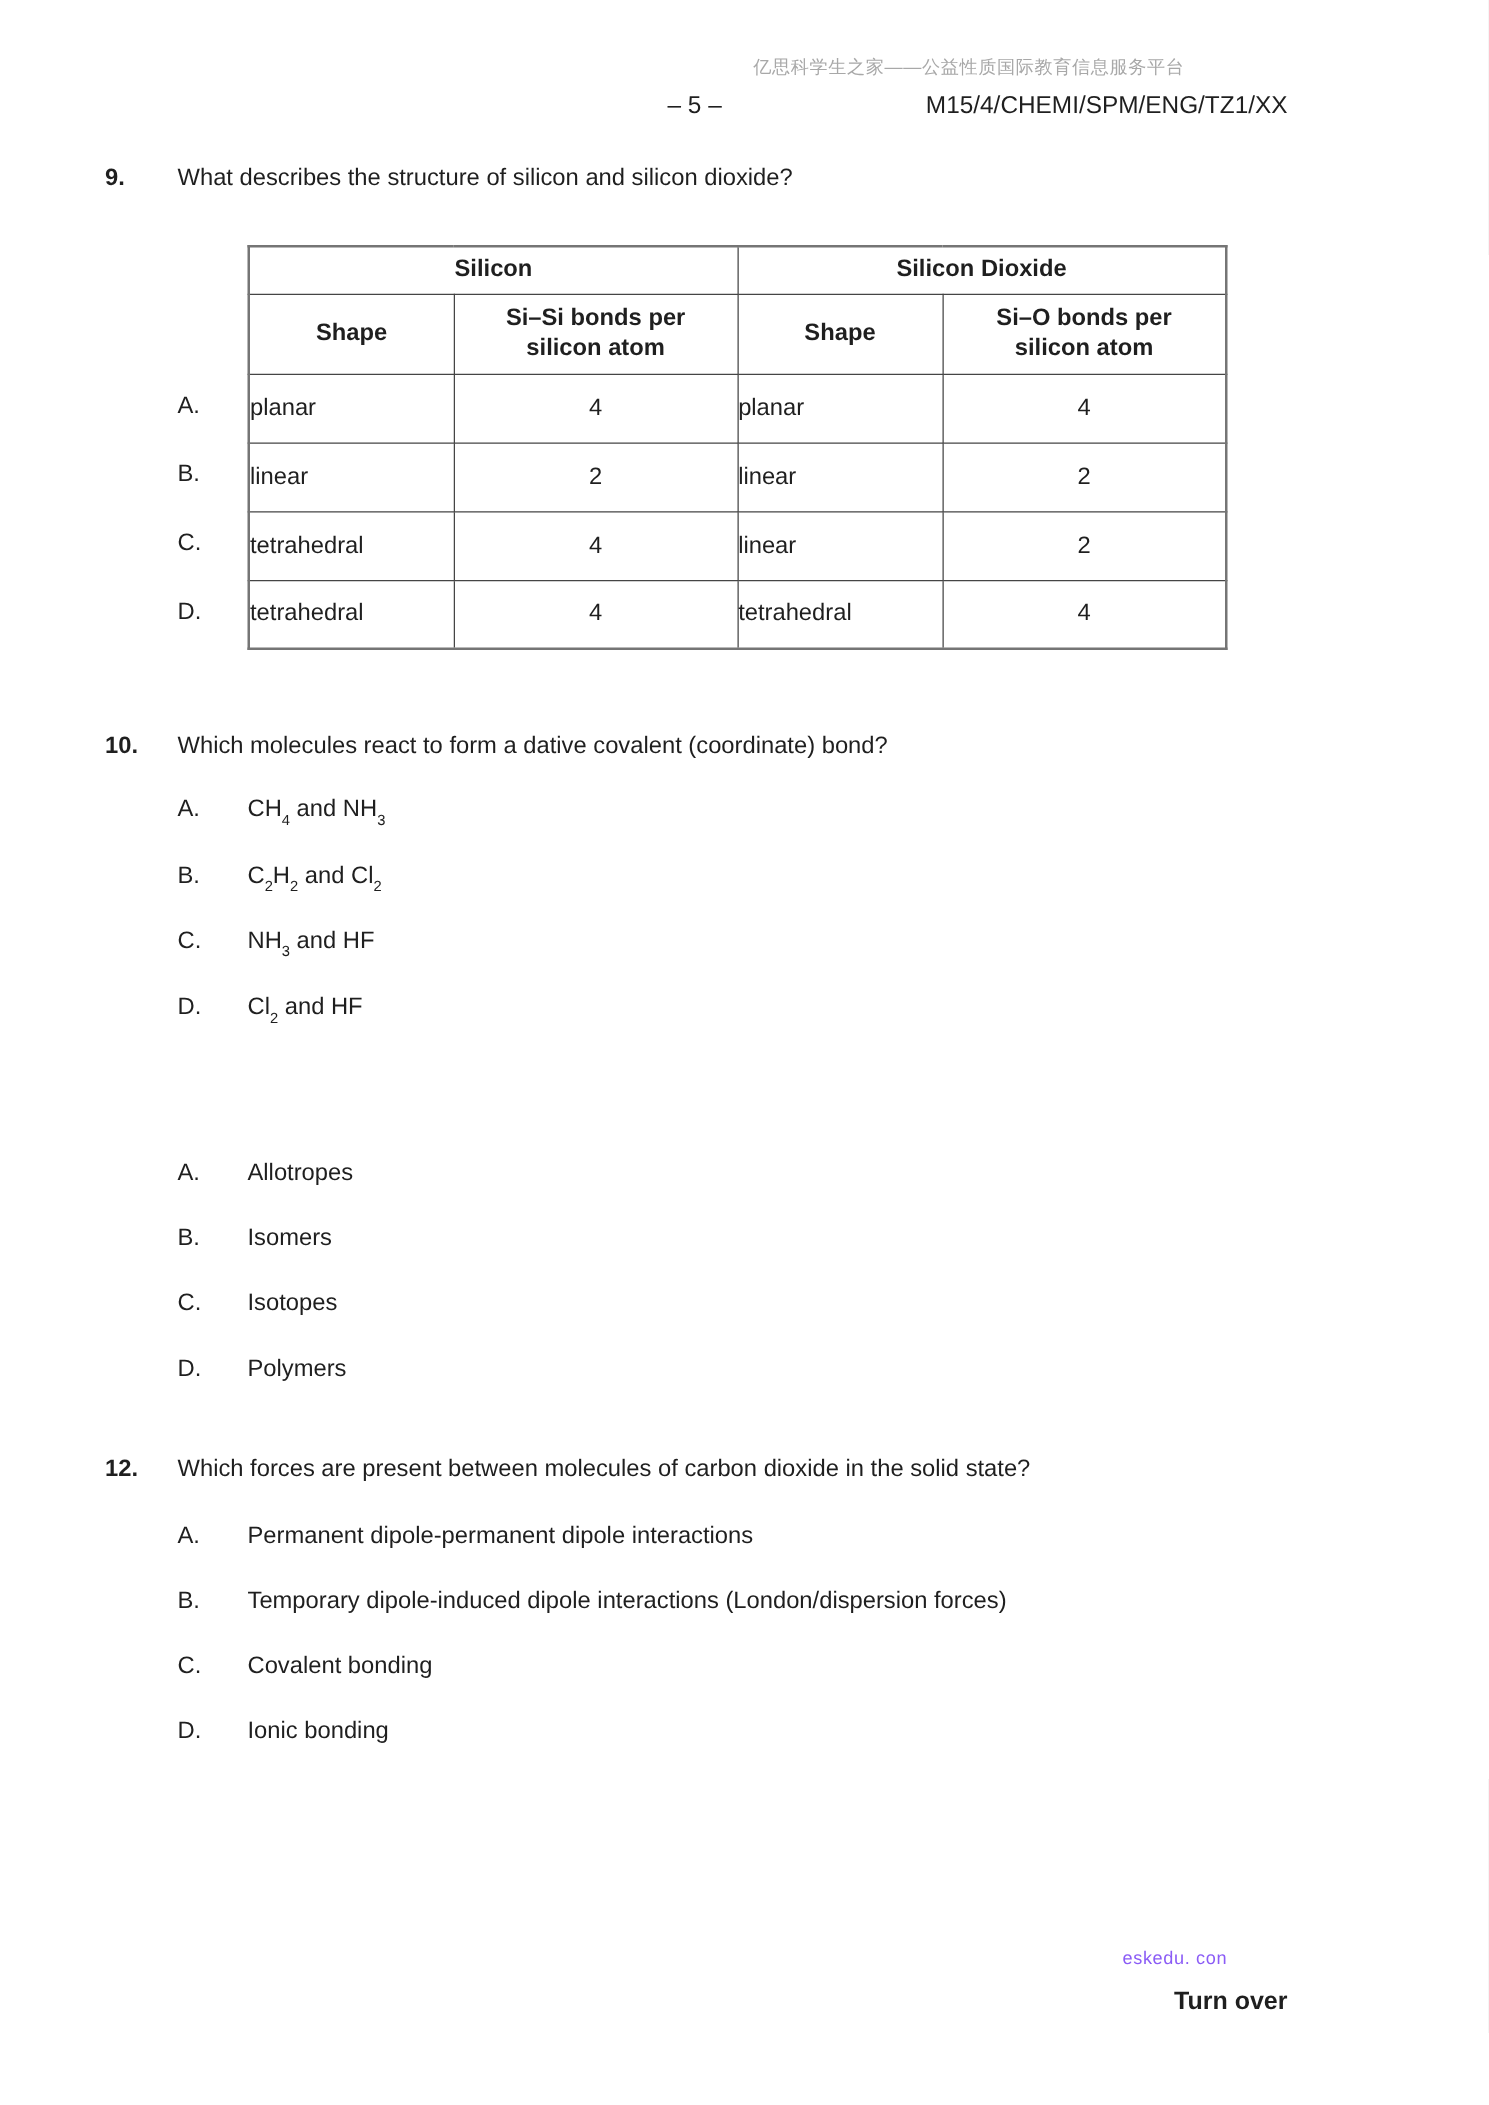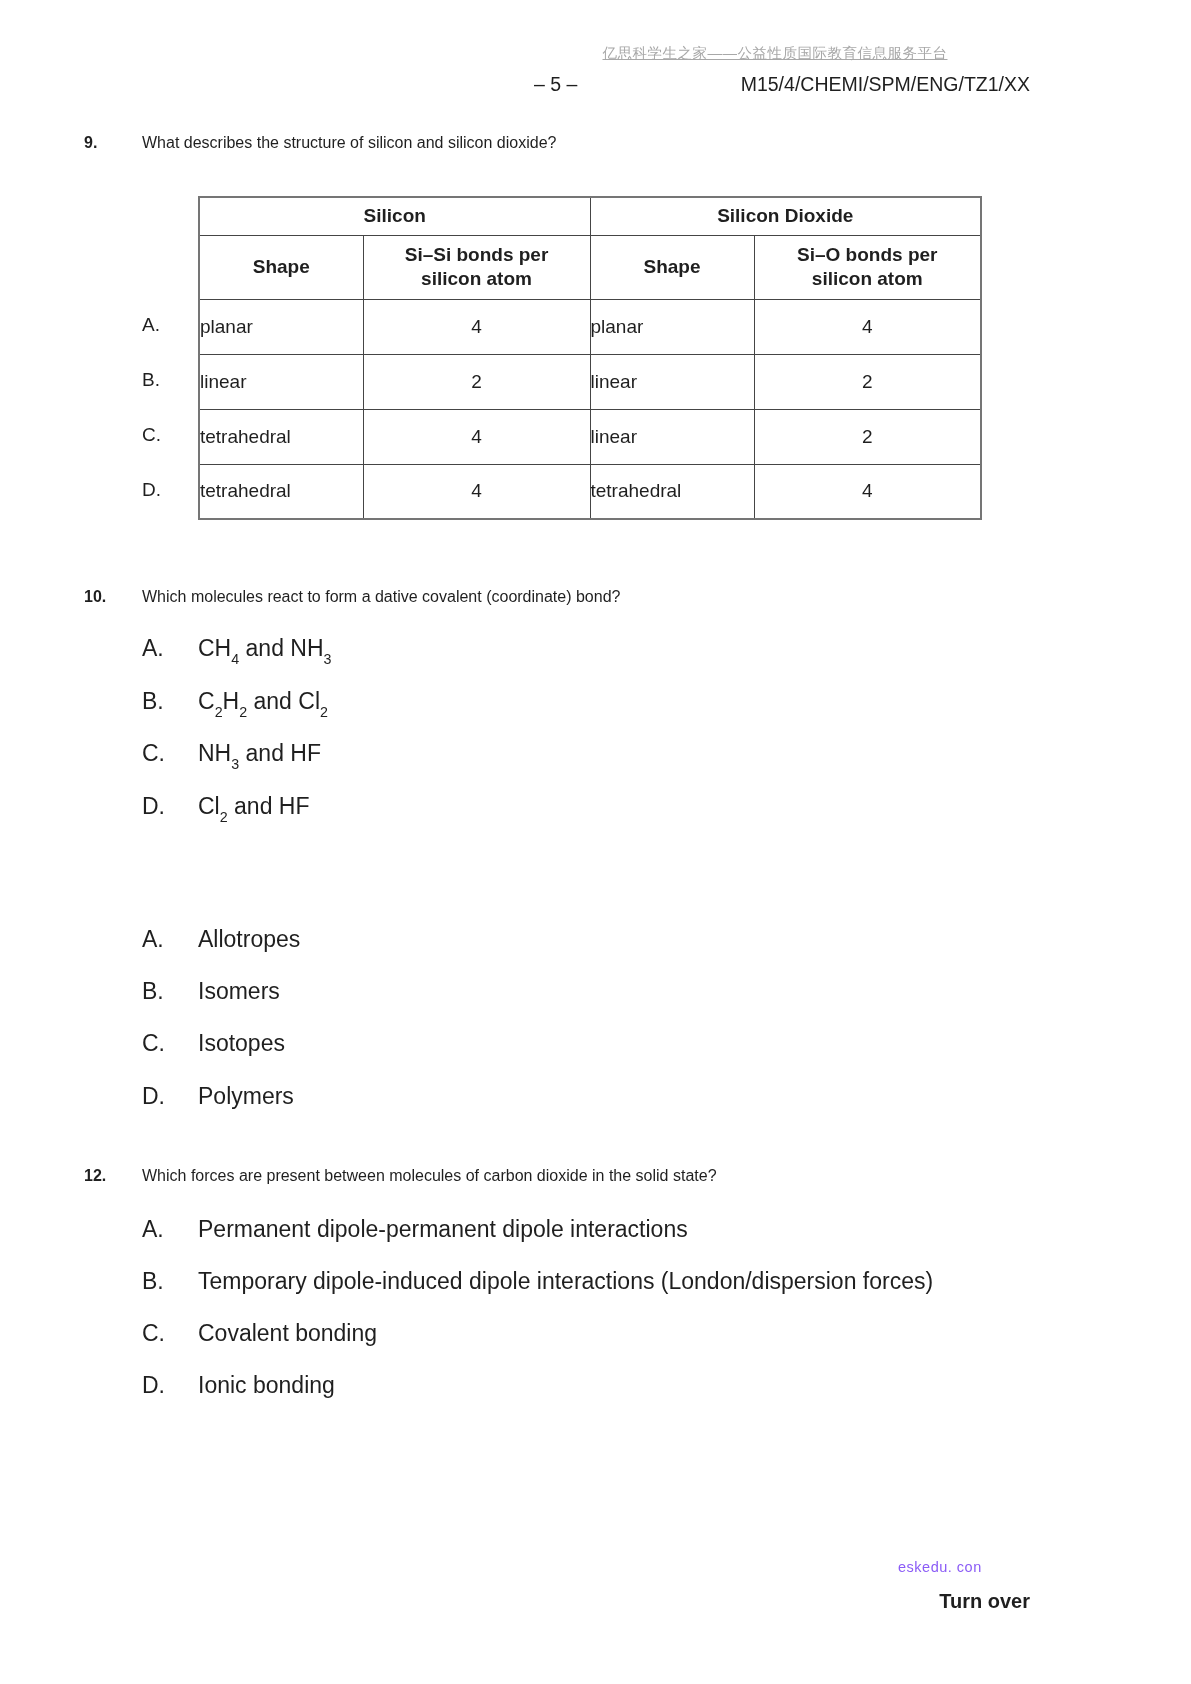--- a/index.html
+++ b/index.html
@@ -10,30 +10,29 @@
     background:#ffffff;
     font-family:"Liberation Sans", sans-serif;
     color:#1f1f1f;
     overflow:hidden;
   }
   
   .cn-watermark{
     position:absolute; top:44px; left:560px; width:430px;
     text-align:center; font-size:14.5px; color:#a8a8a8; letter-spacing:0.5px;
     white-space:nowrap;
-    text-decoration:underline;
   }
   .page-number{position:absolute; top:73px; left:534px; font-size:19.5px;}
   .paper-code{position:absolute; top:73px; right:161px; font-size:19.5px; text-align:left;}
 
   
-  .question{position:absolute; left:84px; right:90px; font-size:16px; line-height:24px;}
+  .question{position:absolute; left:84px; right:90px; font-size:19px; line-height:24px;}
   .qnum{display:inline-block; width:58px; font-weight:bold; vertical-align:top;}
   .qtext{display:inline;}
-  .option{position:absolute; left:142px; right:90px; font-size:23px; line-height:24px; white-space:nowrap;}
+  .option{position:absolute; left:142px; right:90px; font-size:19px; line-height:24px; white-space:nowrap;}
   .oletter{display:inline-block; width:56px; vertical-align:top;}
   sub{font-size:0.62em; line-height:0; position:relative; top:2px;}
 
   
   .ans-table{
     position:absolute; top:196px; left:198px;
     border-collapse:collapse; table-layout:fixed;
     font-size:19px;
   }
   .ans-table td,.ans-table th{

